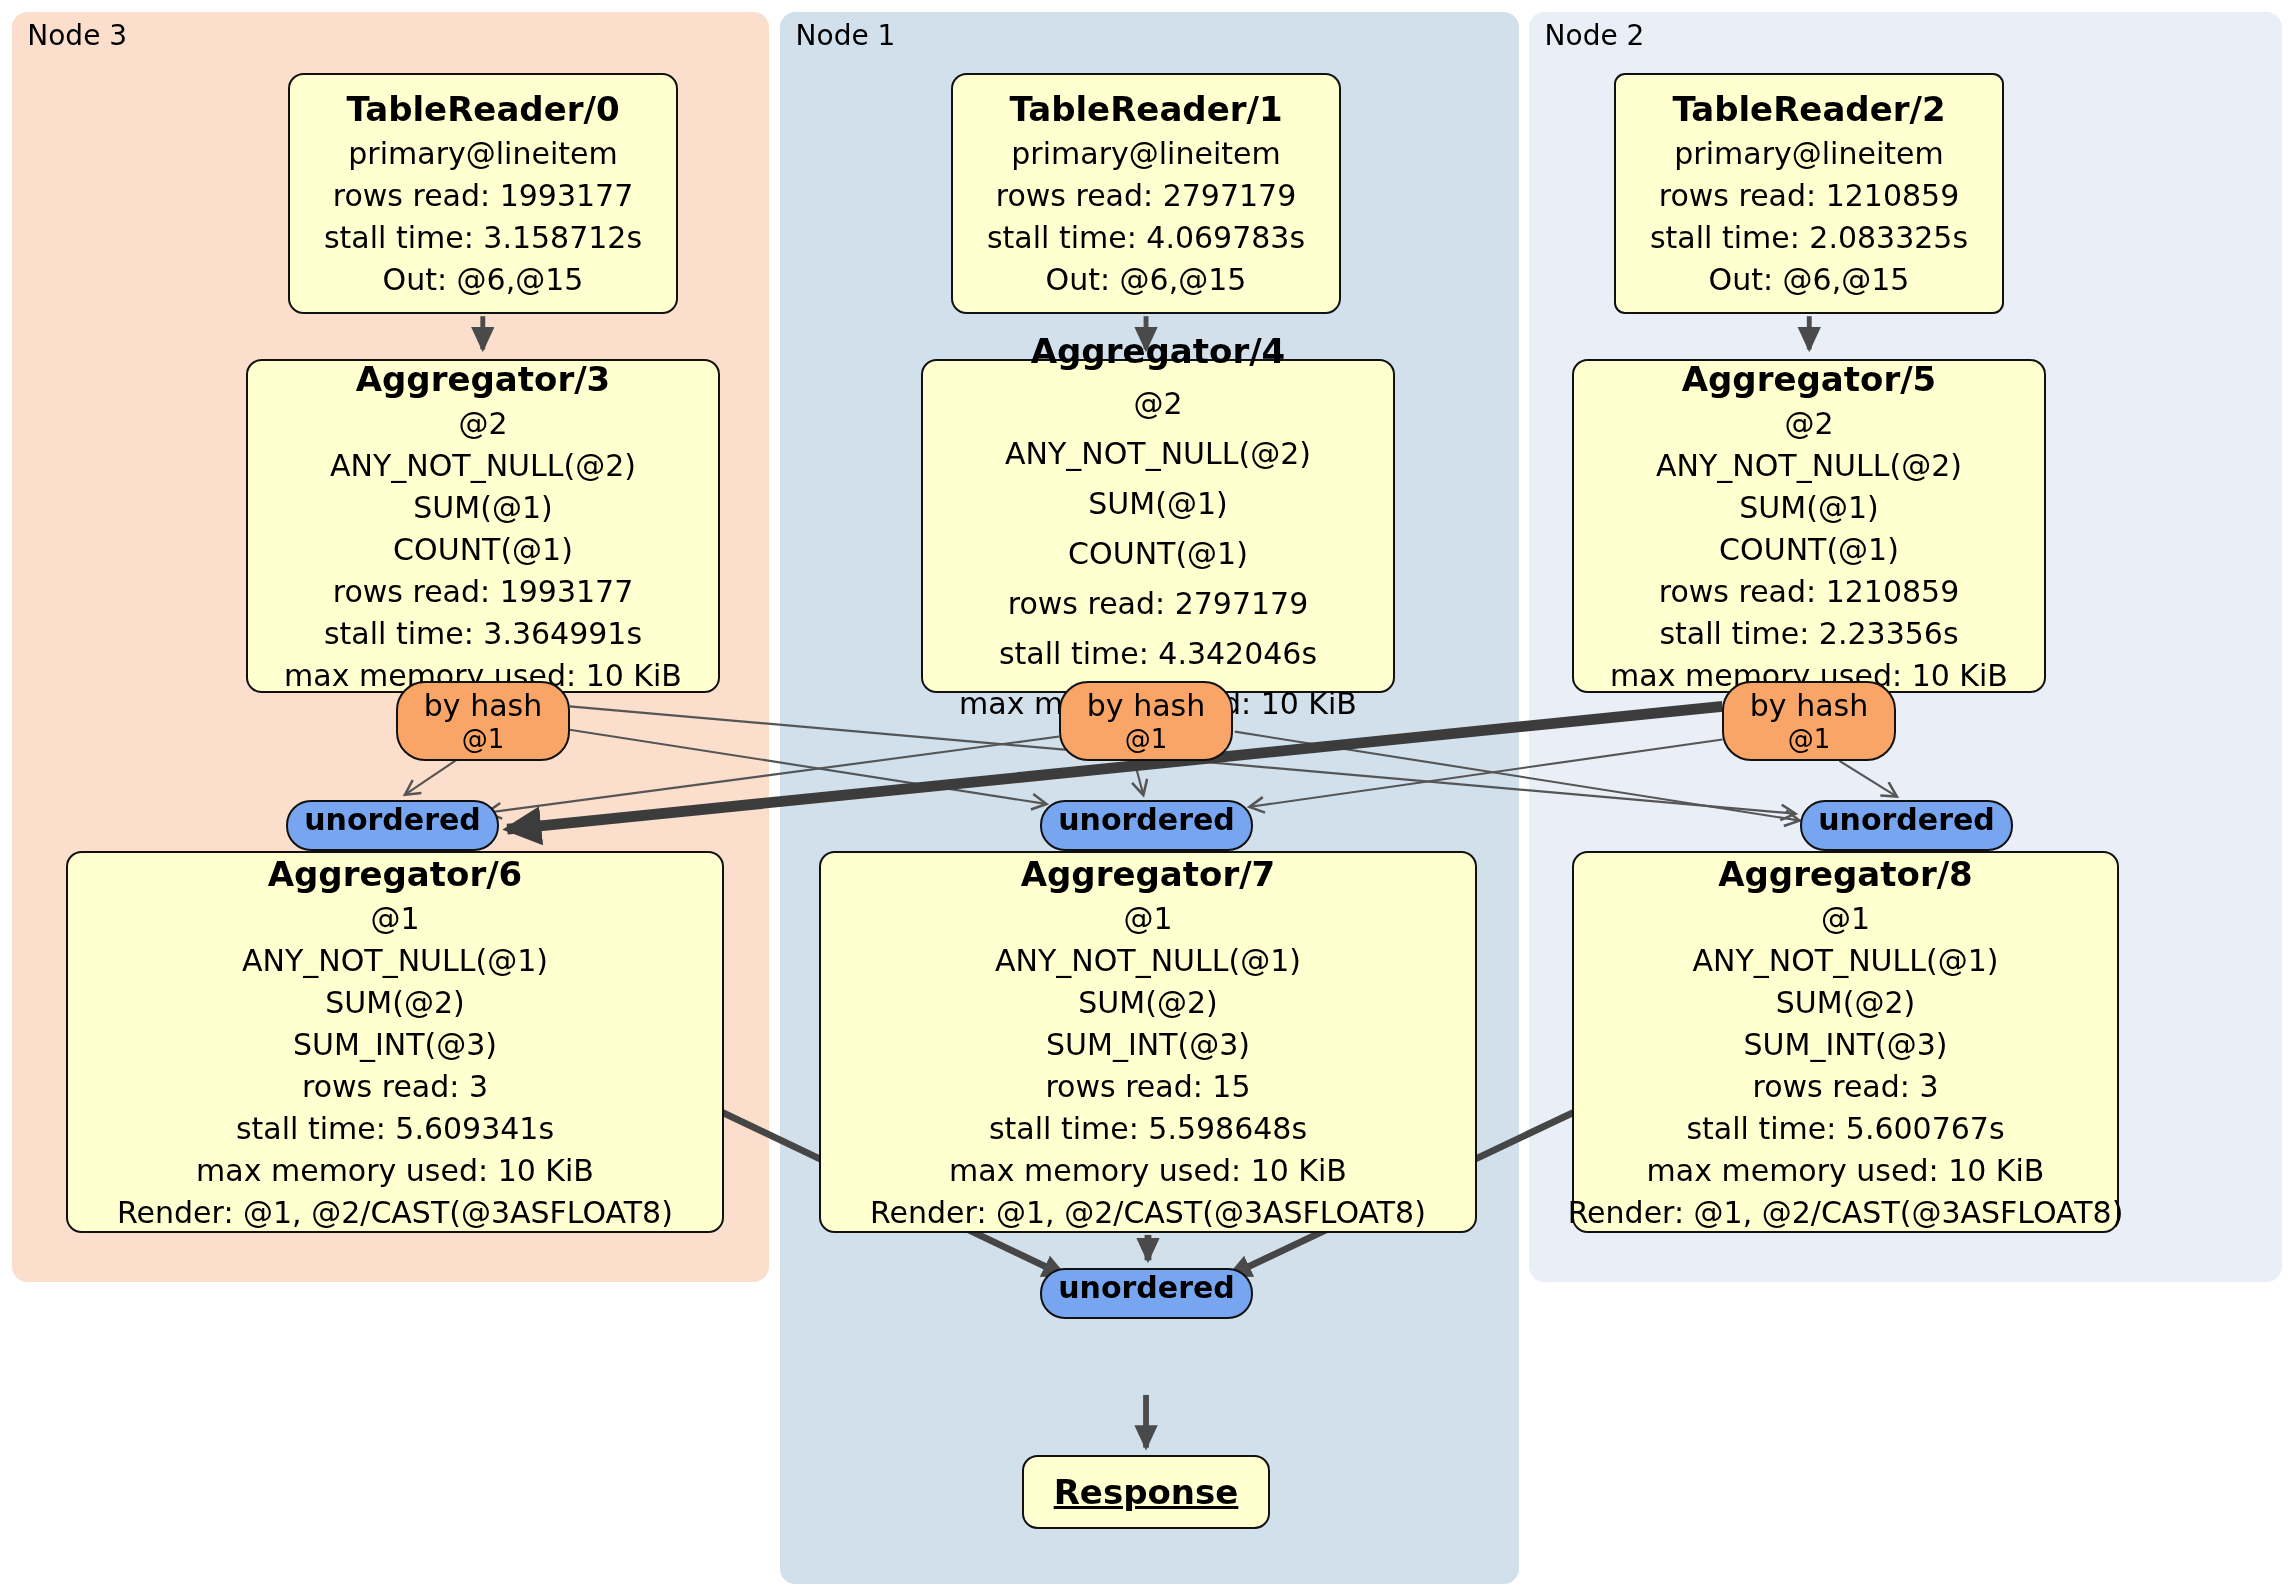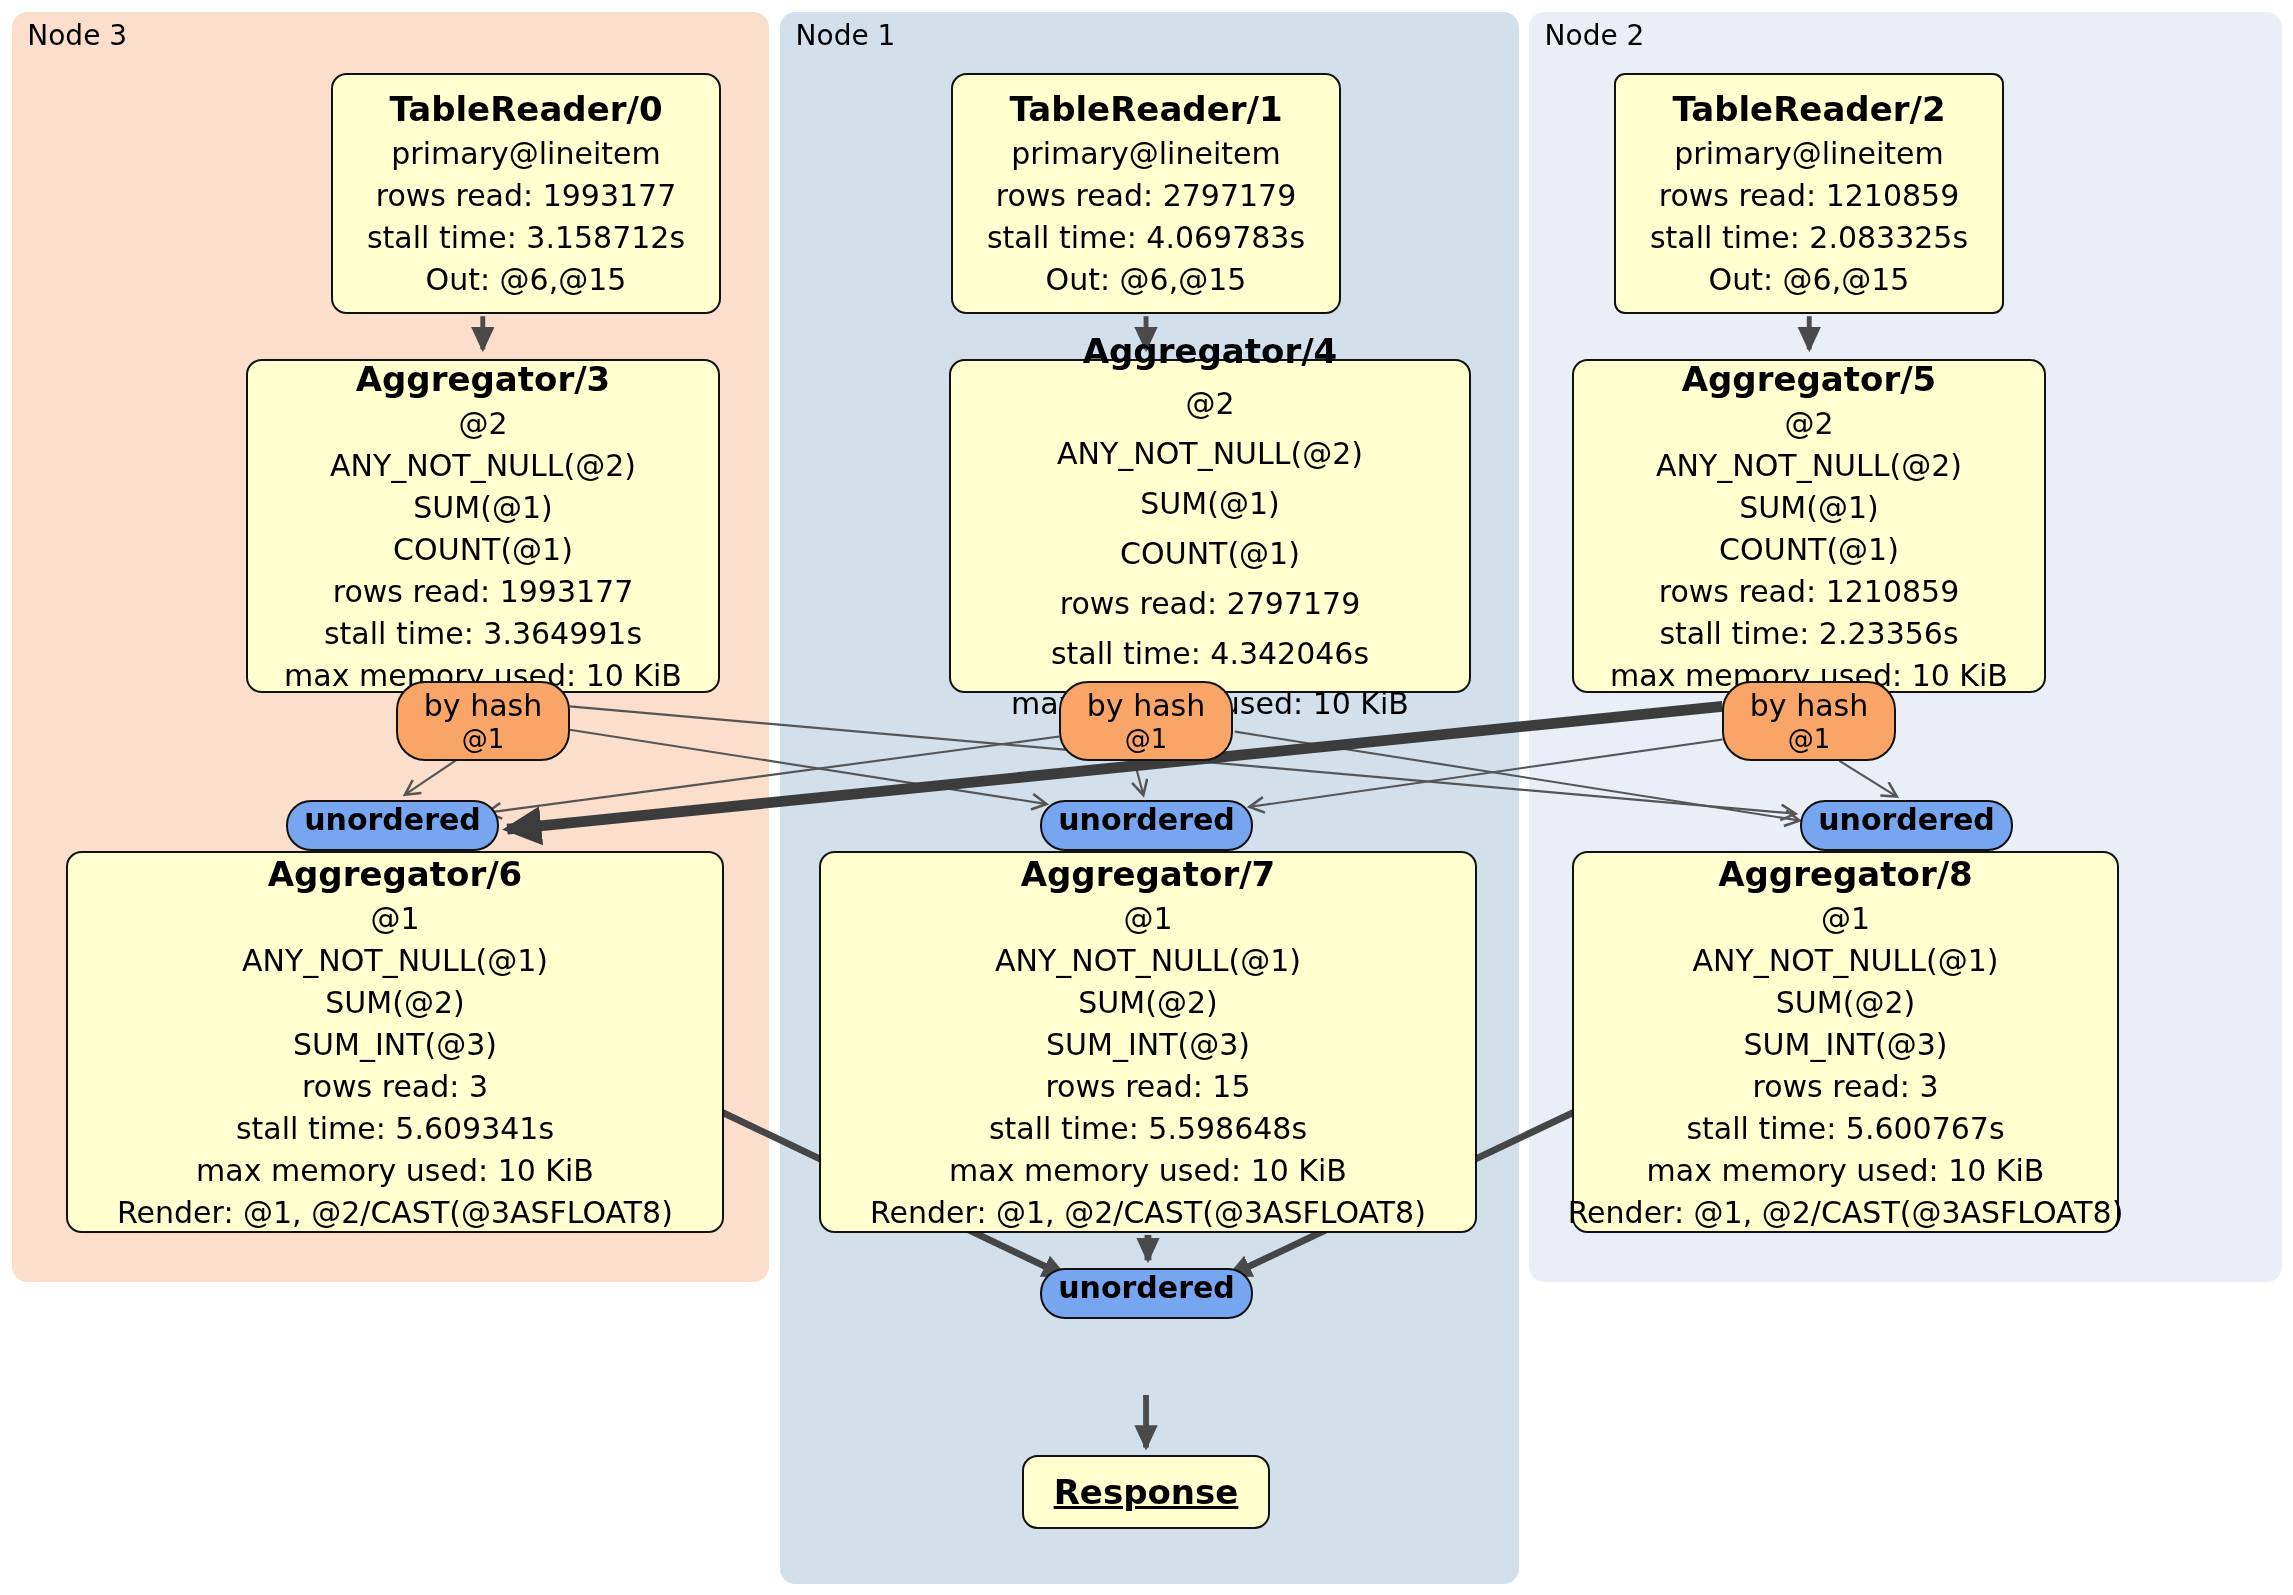--- a/index.html
+++ b/index.html
@@ -27,25 +27,25 @@
     background:var(--c-proc,#FFFFD0);
     border:2.9px solid #111;
     border-radius:15.6px;
     display:flex;flex-direction:column;
     justify-content:center;align-items:center;
     text-align:center;color:#000;
     box-sizing:border-box;
   }
   .box-title{font-size:34px;font-weight:bold;line-height:47px;white-space:nowrap;}
   .box-line{font-size:30px;line-height:42px;white-space:nowrap;}
-  #box-tr0{left:288px;top:73px;width:390px;height:241px;margin-left:43px;}
+  #box-tr0{left:288px;top:73px;width:390px;height:241px;}
   #box-tr1{left:951px;top:73px;width:390px;height:241px;}
   #box-tr2{left:1614px;top:73px;width:390px;height:241px;border-radius:11px;}
   #box-agg3{left:246px;top:359px;width:474px;height:334px;}
-  #box-agg4{left:949px;top:359px;width:522px;height:334px;gap:8px;}
+  #box-agg4{left:921px;top:359px;width:474px;height:334px;gap:8px;}
   #box-agg5{left:1572px;top:359px;width:474px;height:334px;}
   #box-agg6{left:66px;top:851px;width:658px;height:382px;}
   #box-agg7{left:819px;top:851px;width:658px;height:382px;}
   #box-agg8{left:1572px;top:851px;width:547px;height:382px;text-align:right;}
   #box-noop{left:1034px;top:1320px;width:224px;height:72px;z-index:4;}
   #box-response{left:1022px;top:1455px;width:248px;height:74px;text-decoration:underline;}
   .pill-hash{
     position:absolute;z-index:4;
     width:174px;height:80px;
     background:var(--c-hash,#F8A567);

